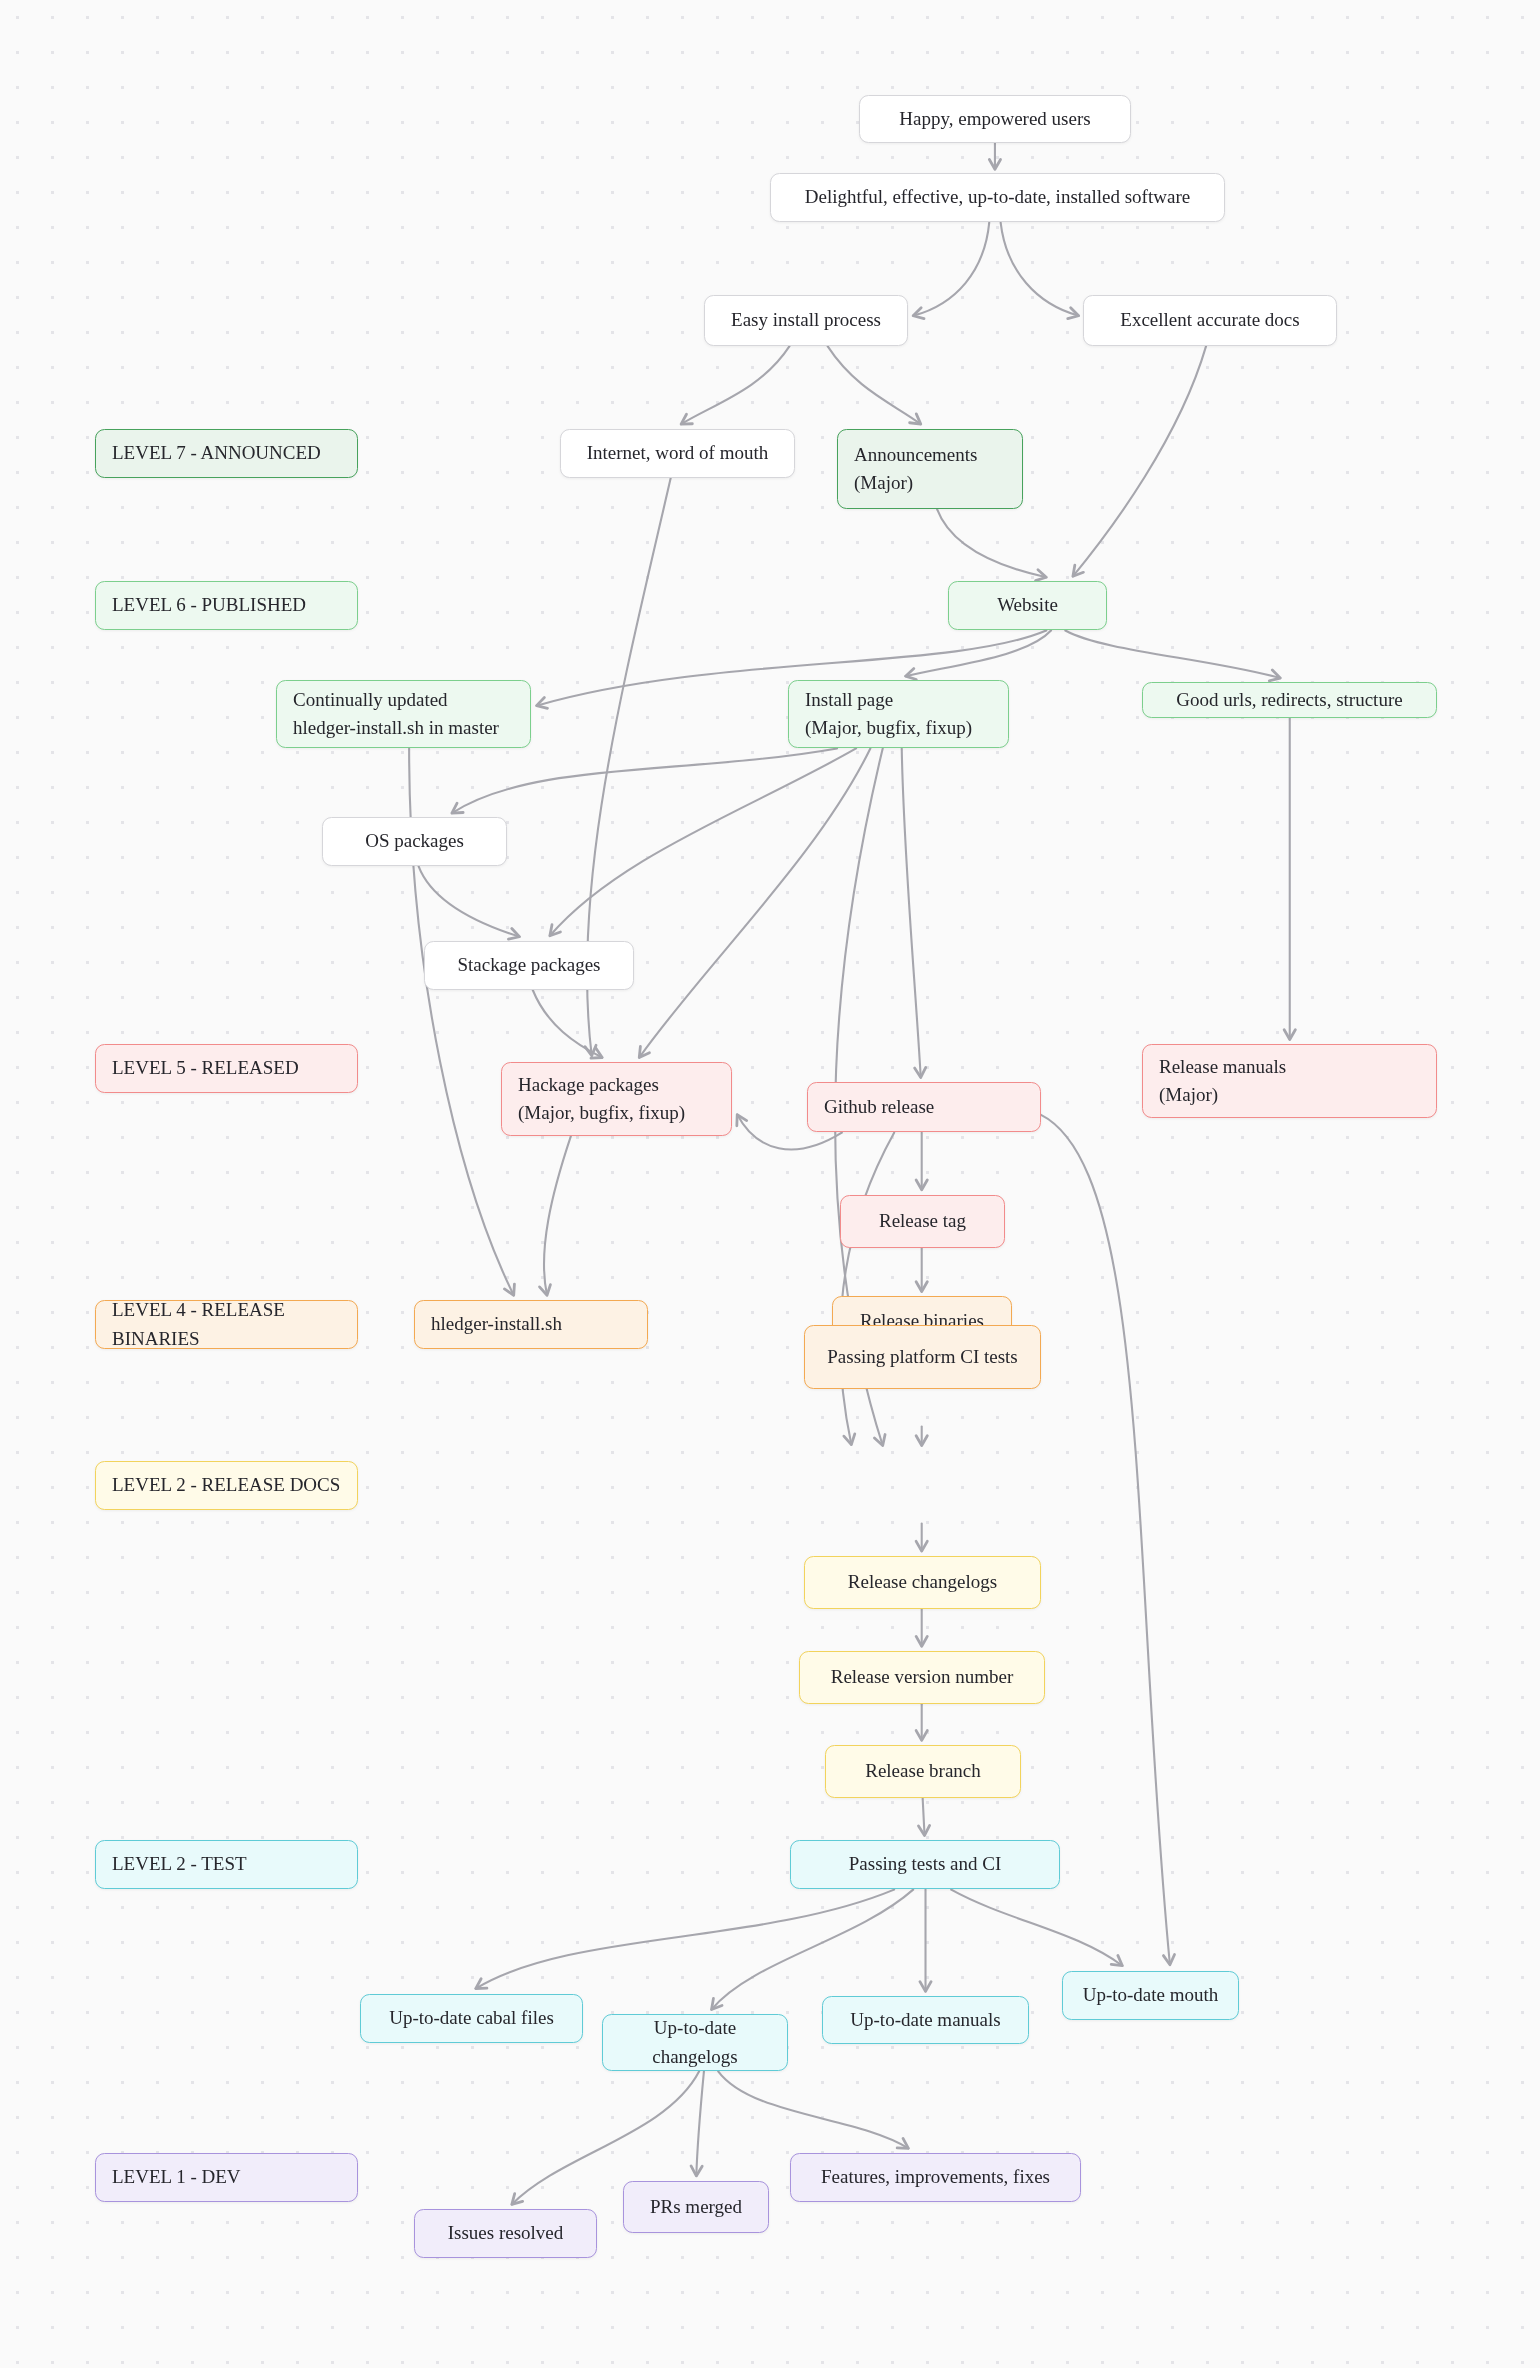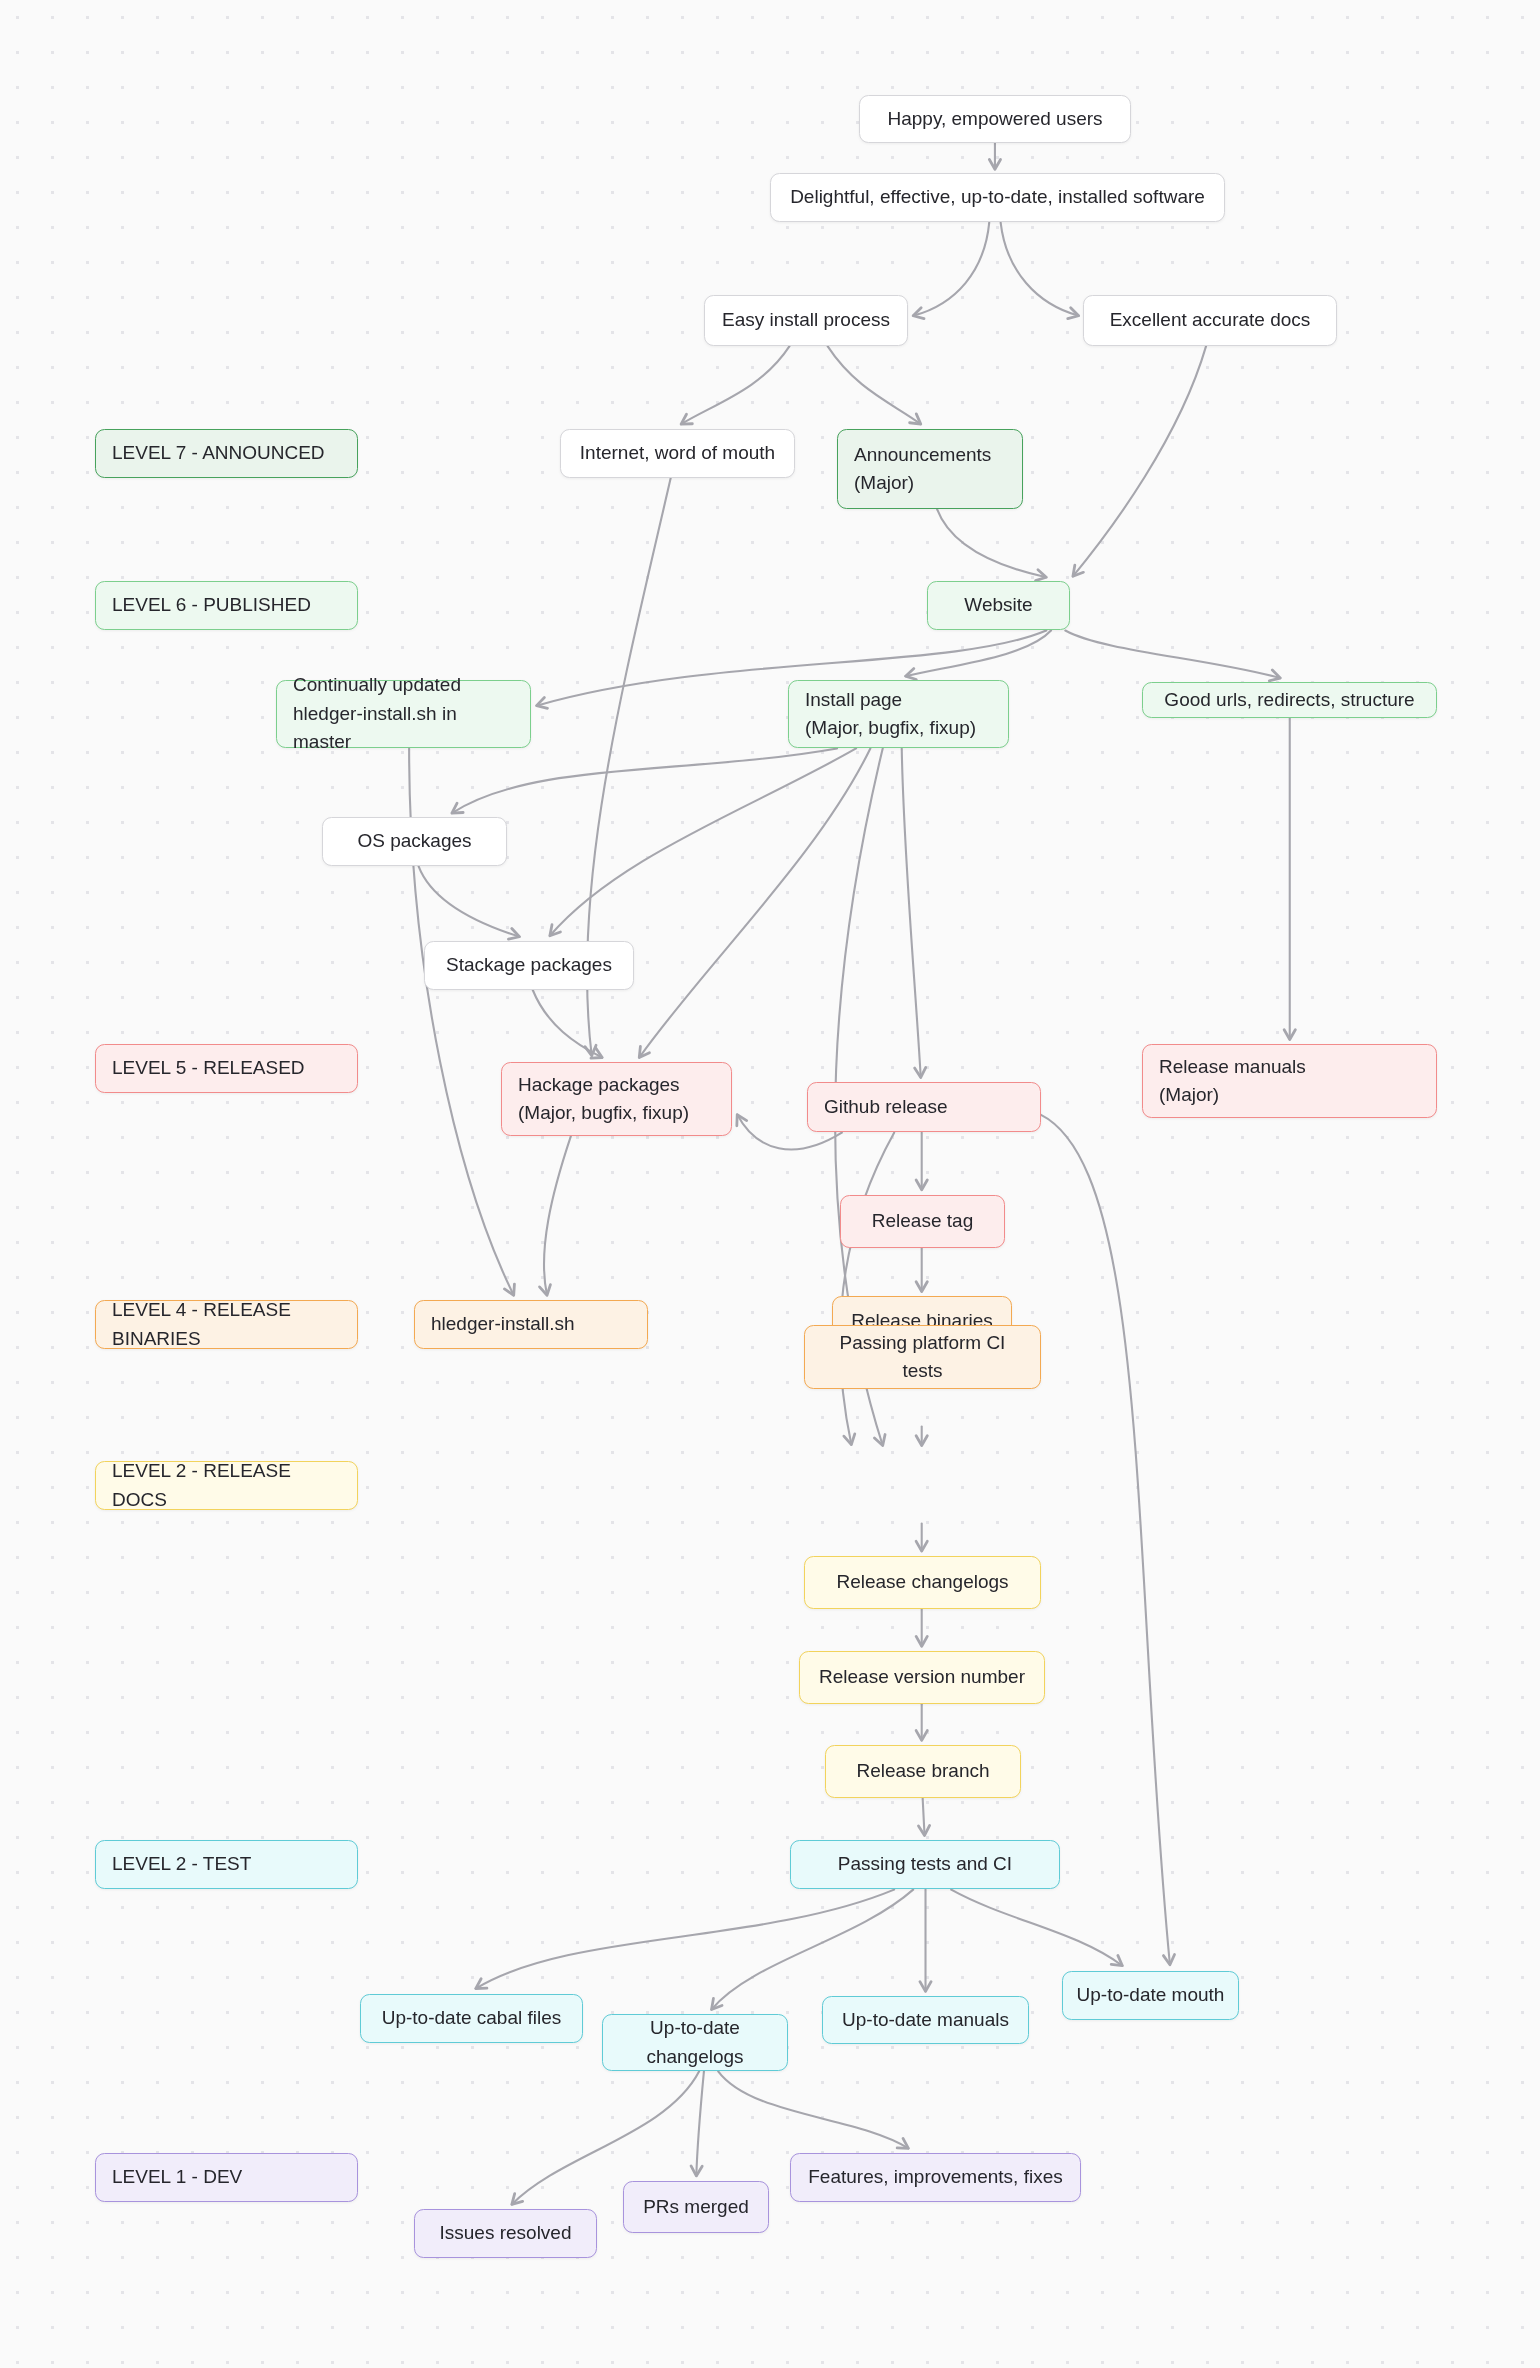--- a/index.html
+++ b/index.html
@@ -10,21 +10,21 @@
     background-size:35px 35px; overflow:hidden;
   }
   .edges { position:absolute; left:0; top:0; z-index:1; }
   .edge { fill:none; stroke:#a6a6ad; stroke-width:2.2; stroke-linecap:round; }
   .node {
     position:absolute; z-index:2; border-radius:9.5px; border:1.9px solid #d6d6da;
     background:#fff; display:flex; flex-direction:column; justify-content:center;
     align-items:center; text-align:center; font-size:19px; color:#26262c;
     line-height:1.5; padding:5.7px 13.3px; box-shadow:0 1px 2.9px rgba(0,0,0,.06);
   }
-  .node span { display:block; }
+  .node span { display:block;font-family:Liberation Serif, serif; }
   .node.left { align-items:flex-start; text-align:left; padding-left:16px; }
   .white  { background:#ffffff; border-color:#d6d6da; }
   .green-dark { background:#eaf4ec; border-color:#47a25c; }
   .green  { background:#edf9f0; border-color:#7ccf8d; }
   .red    { background:#fdeded; border-color:#f28b8b; }
   .orange { background:#fdf2e4; border-color:#f3a952; }
   .yellow { background:#fffbe8; border-color:#f2d35c; }
   .cyan   { background:#e8fafb; border-color:#5fcbd6; }
   .purple { background:#f1edfa; border-color:#a893dd; }
   .tight  { padding:3.8px 9.5px; }
@@ -107,21 +107,21 @@
 
   <div class="node green-dark left" style="left:837px;top:429px;width:186px;height:80px">
     <span>Announcements</span>
     <span>(Major)</span>
   </div>
 
   <div class="node green left" style="left:95px;top:581px;width:263px;height:49px">
     <span>LEVEL 6 - PUBLISHED</span>
   </div>
 
-  <div class="node green" style="left:927px;top:581px;width:143px;height:49px">
+  <div class="node green" style="left:948px;top:581px;width:159px;height:49px">
     <span>Website</span>
   </div>
 
   <div class="node green left" style="left:276px;top:680px;width:255px;height:68px">
     <span>Continually updated</span>
     <span>hledger-install.sh in master</span>
   </div>
 
   <div class="node green left" style="left:788px;top:680px;width:221px;height:68px">
     <span>Install page</span>

